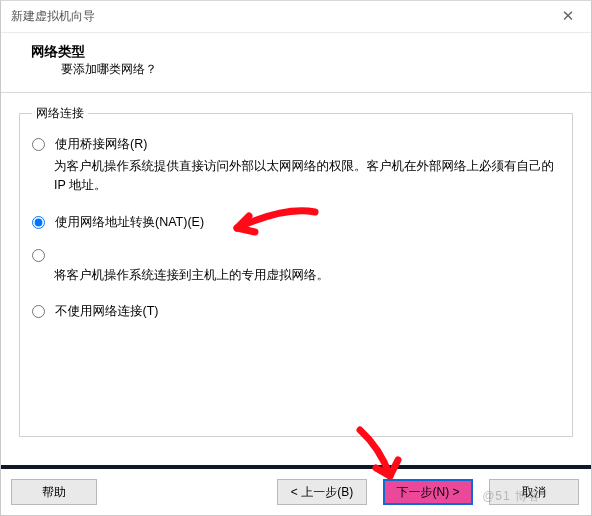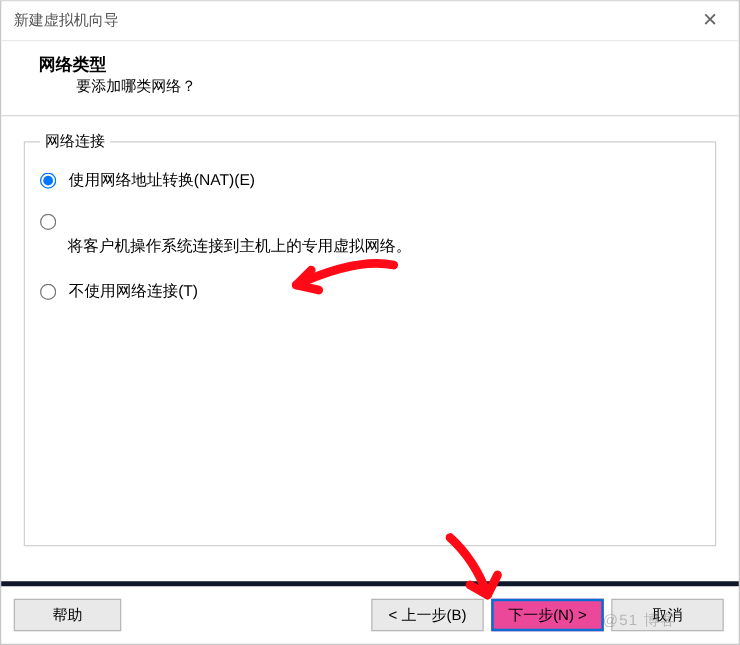--- a/index.html
+++ b/index.html
@@ -104,21 +104,21 @@
   .footer .spacer { flex: 1; }
   .btn {
     min-width: 90px;
     height: 26px;
     font-size: 12px;
     font-family: inherit;
     background: #e9e9e9;
     border: 1px solid #b8b8b8;
     color: #000;
     padding: 0 10px;
-    margin-left: 6px;
+    margin-left: 16px;
     cursor: default;
   }
   .btn.primary {
     border: 2px solid #0b6cd4;
     background: #ec4899;
   }
   .btn.help { margin-left: 0; min-width: 86px; }
   
   .arrow {
     position: absolute;
@@ -147,20 +147,27 @@
 
   <div class="header">
     <div class="header-title">网络类型</div>
     <div class="header-sub">要添加哪类网络？</div>
   </div>
 
   <div class="content">
     <fieldset class="netgroup">
       <legend>网络连接</legend>
 
+      <div class="opt">
+        <label class="opt-row">
+          <input type="radio" name="net" style="">
+          <span class="opt-label">使用桥接网络(R)</span>
+        </label>
+        <div class="opt-desc">为客户机操作系统提供直接访问外部以太网网络的权限。客户机在外部网络上必须有自己的 IP 地址。</div>
+      </div>
 
       <div class="opt">
         <label class="opt-row">
           <input type="radio" name="net" checked="" style="">
           <span class="opt-label">使用网络地址转换(NAT)(E)</span>
         </label>
       </div>
 
       <div class="opt">
         <label class="opt-row">

